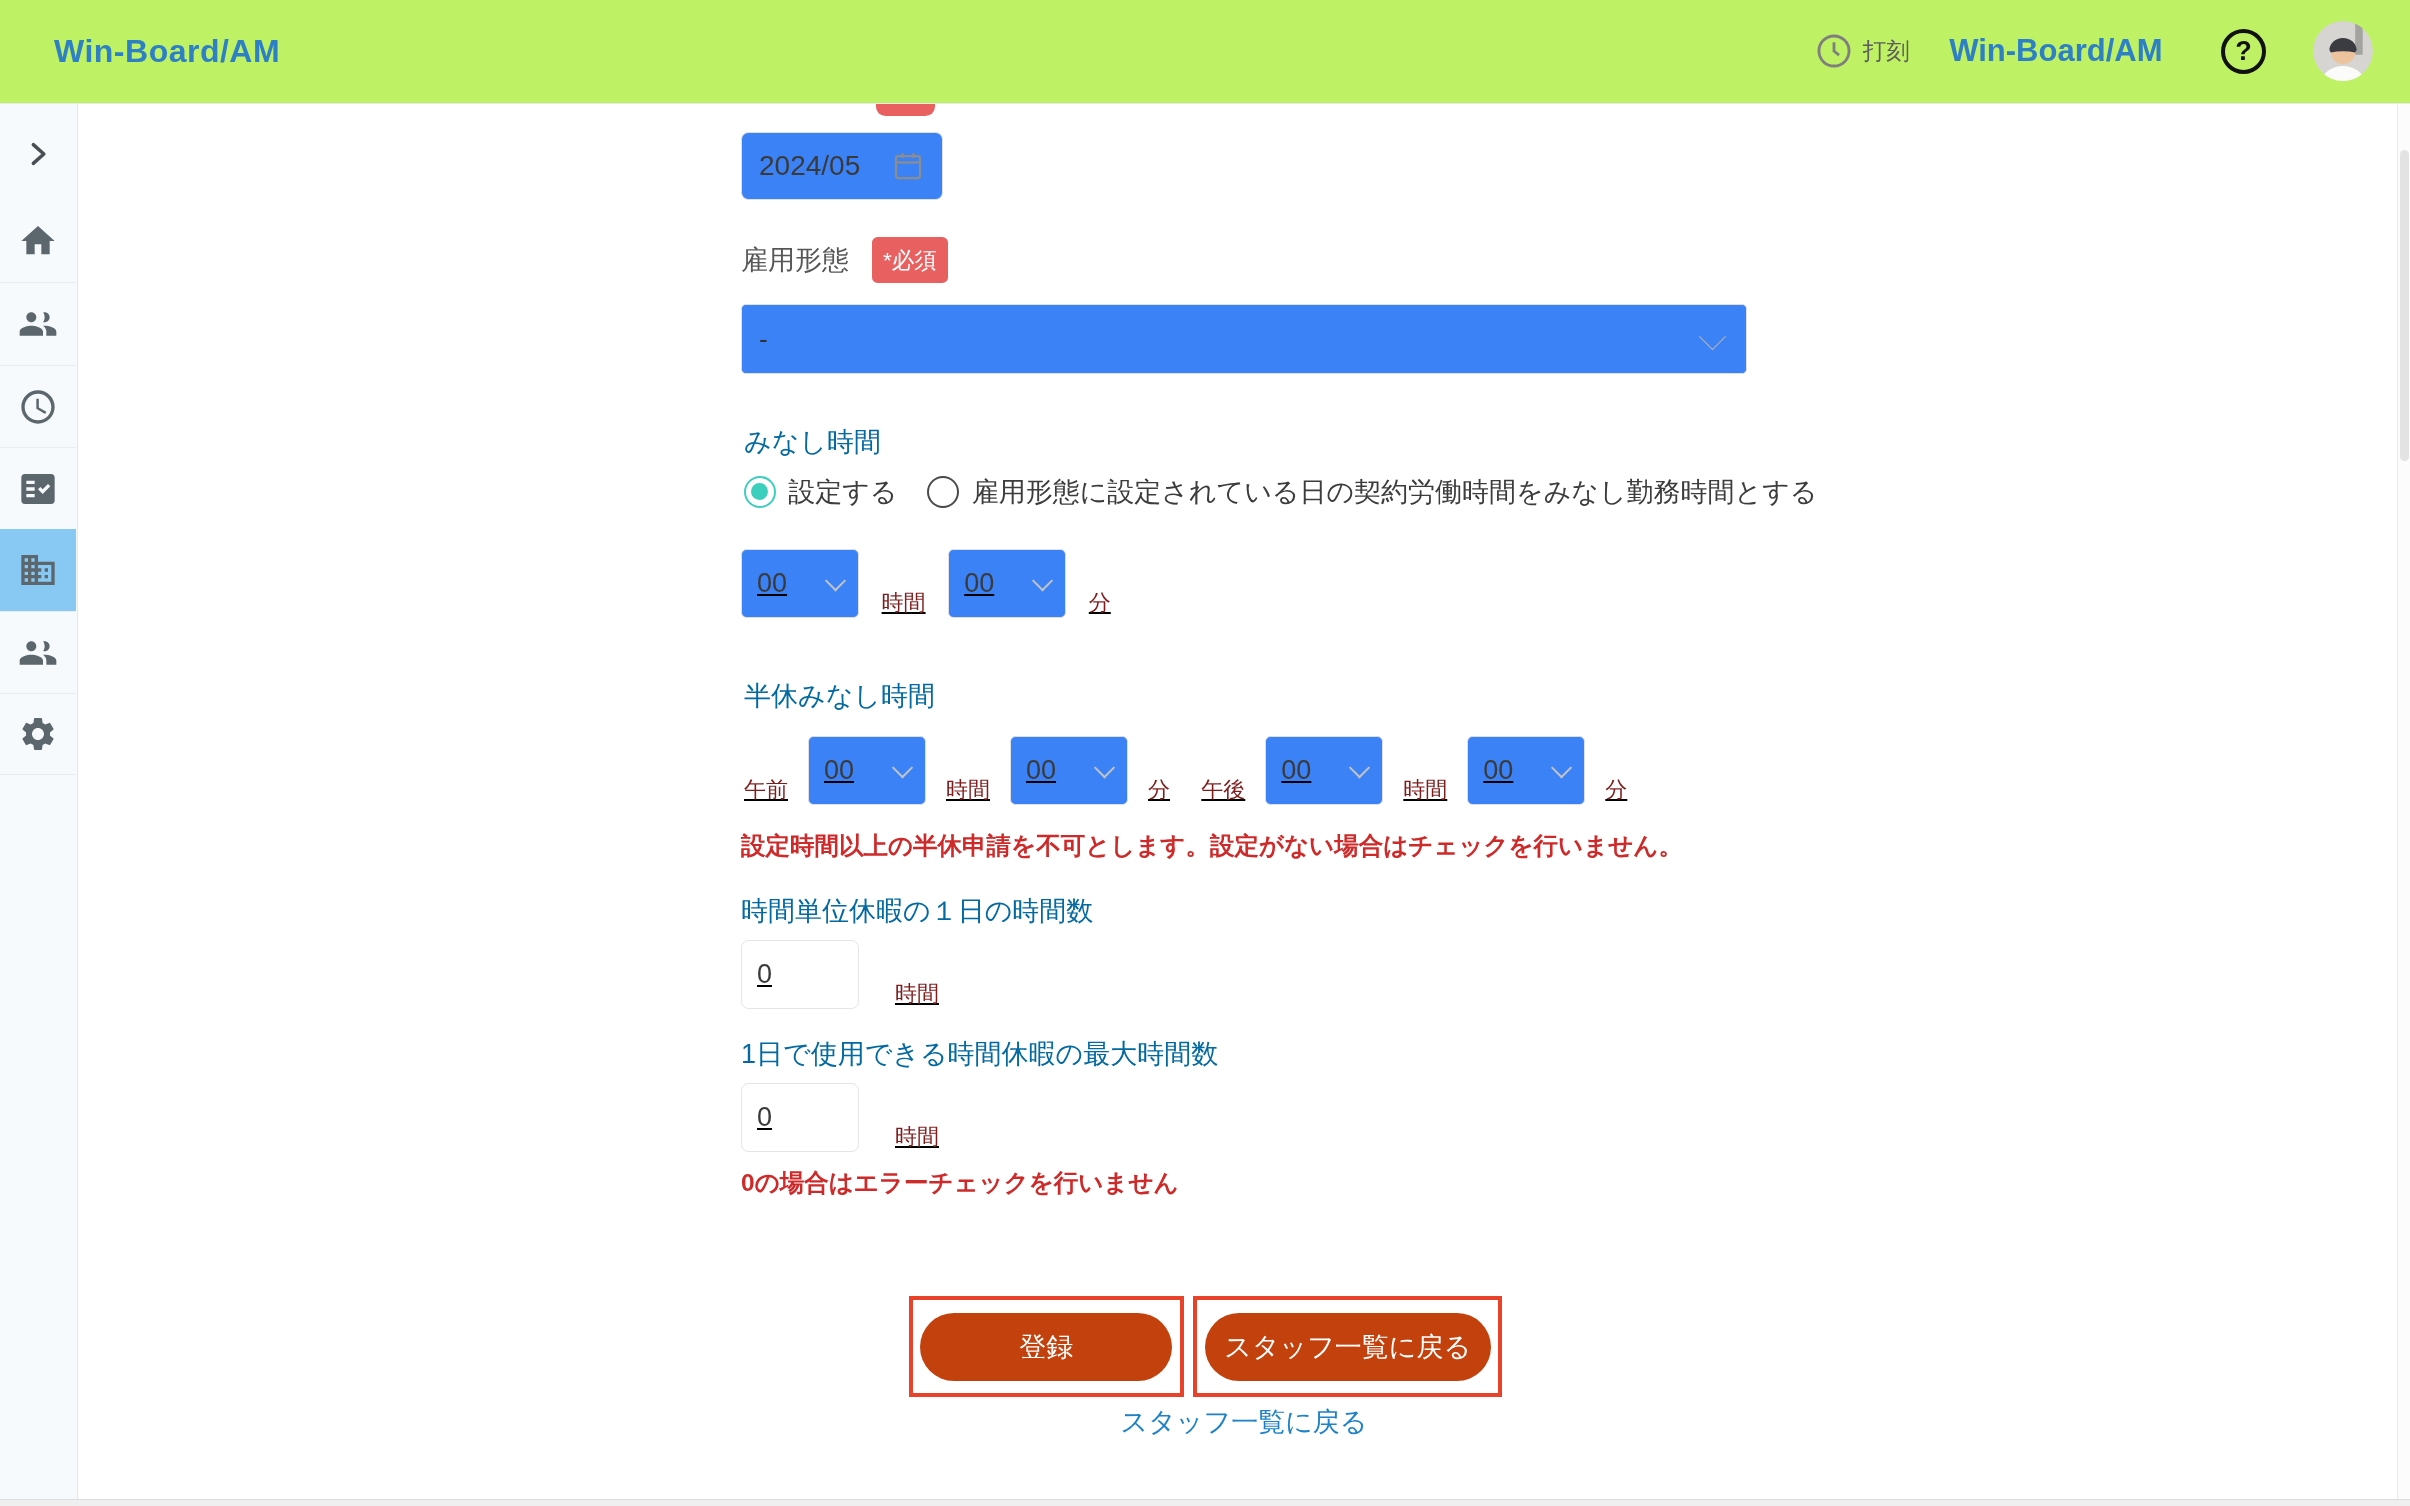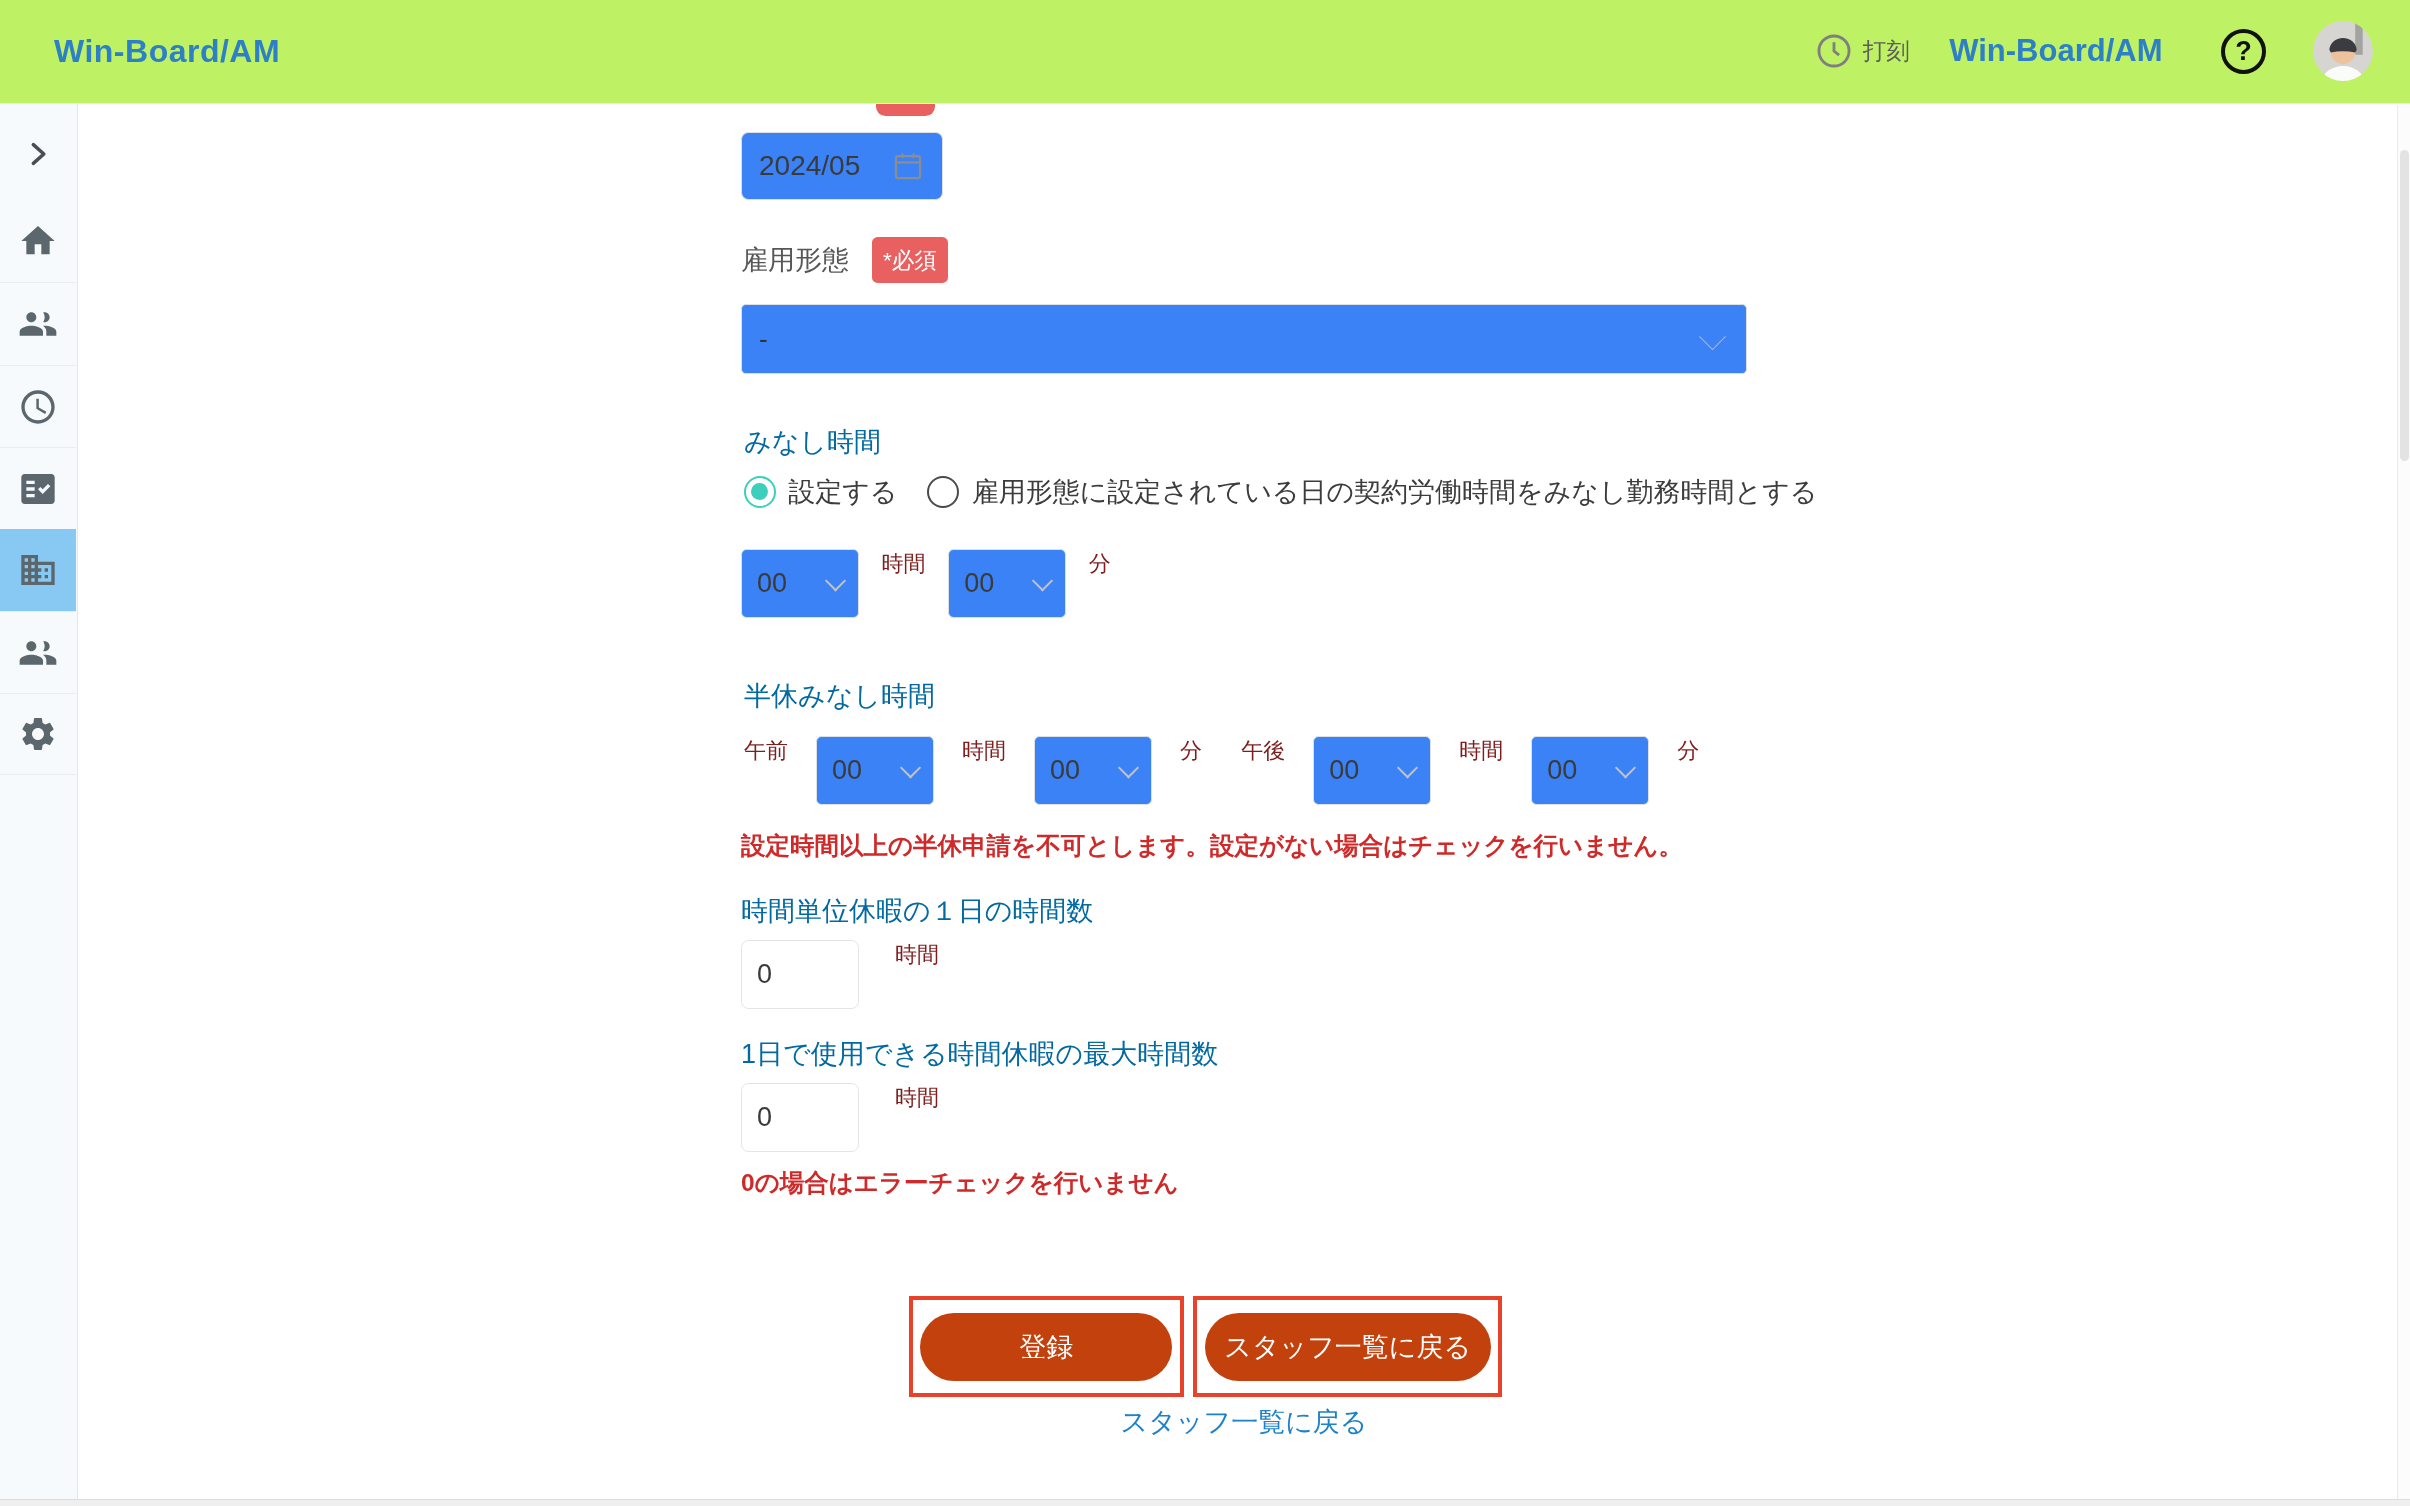--- a/index.html
+++ b/index.html
@@ -60,21 +60,21 @@
   .radio { width:32px; height:32px; border-radius:50%; flex:0 0 auto; position:relative; cursor:pointer; }
   .radio.sel { border:2.8px solid #3ccfbe; }
   .radio.sel::after { content:""; position:absolute; left:4.7px; top:4.7px; width:17px; height:17px;
                       border-radius:50%; background:#3ccfbe; }
   .radio.unsel { border:2.8px solid #4a4a4a; }
   .radio-lbl { color:#3c3c3c; font-size:27px; margin:0 0 0 12.2px; }
 
   .sel-sm { width:118px; height:69px; padding:0 15px; justify-content:space-between; cursor:pointer;
             border-radius:5.6px; }
   .sel-sm .val { font-size:27px; color:#3a3a3a; }
-  .inline-row { position:absolute; display:flex; align-items:flex-start; }
+  .inline-row { position:absolute; display:flex; align-items:flex-end;text-decoration:underline; }
   .unit { color:#7f1d1d; font-size:22px; }
 
   .num-input { width:118px; height:69px; border:1.9px solid #e4e4e4; border-radius:7.5px; font-size:27px;
                color:#3a3a3a; padding:0 15px; font-family:inherit; }
 
   .action-wrap { position:absolute; left:0; top:1296px; width:2411px; display:flex; justify-content:center; gap:9.4px; }
   .red-frame { border:4.7px solid #e8432a; height:101px; display:flex; align-items:center; justify-content:center; }
   .btn { height:68px; border:none; border-radius:39px; background:#c2410c; color:#fff; font-size:27px;
          font-family:Liberation Serif, serif; cursor:pointer; margin:0 7.5px; }
   .btn.b1 { width:252px; }
@@ -196,21 +196,21 @@
     </div>
     <span class="unit">時間</span>
     <div class="box sel-sm">
       <span class="val">00</span>
       <span class="caret"></span>
     </div>
     <span class="unit">分</span>
   </div>
 
   <div class="lbl" style="left:744px; top:678px;">半休みなし時間</div>
-  <div class="inline-row" style="left:744px; top:736px; gap:28px;">
+  <div class="inline-row" style="left:744px; top:736px; gap:20px;">
     <span class="unit">午前</span>
     <div class="box sel-sm">
       <span class="val">00</span>
       <span class="caret"></span>
     </div>
     <span class="unit">時間</span>
     <div class="box sel-sm">
       <span class="val">00</span>
       <span class="caret"></span>
     </div>

